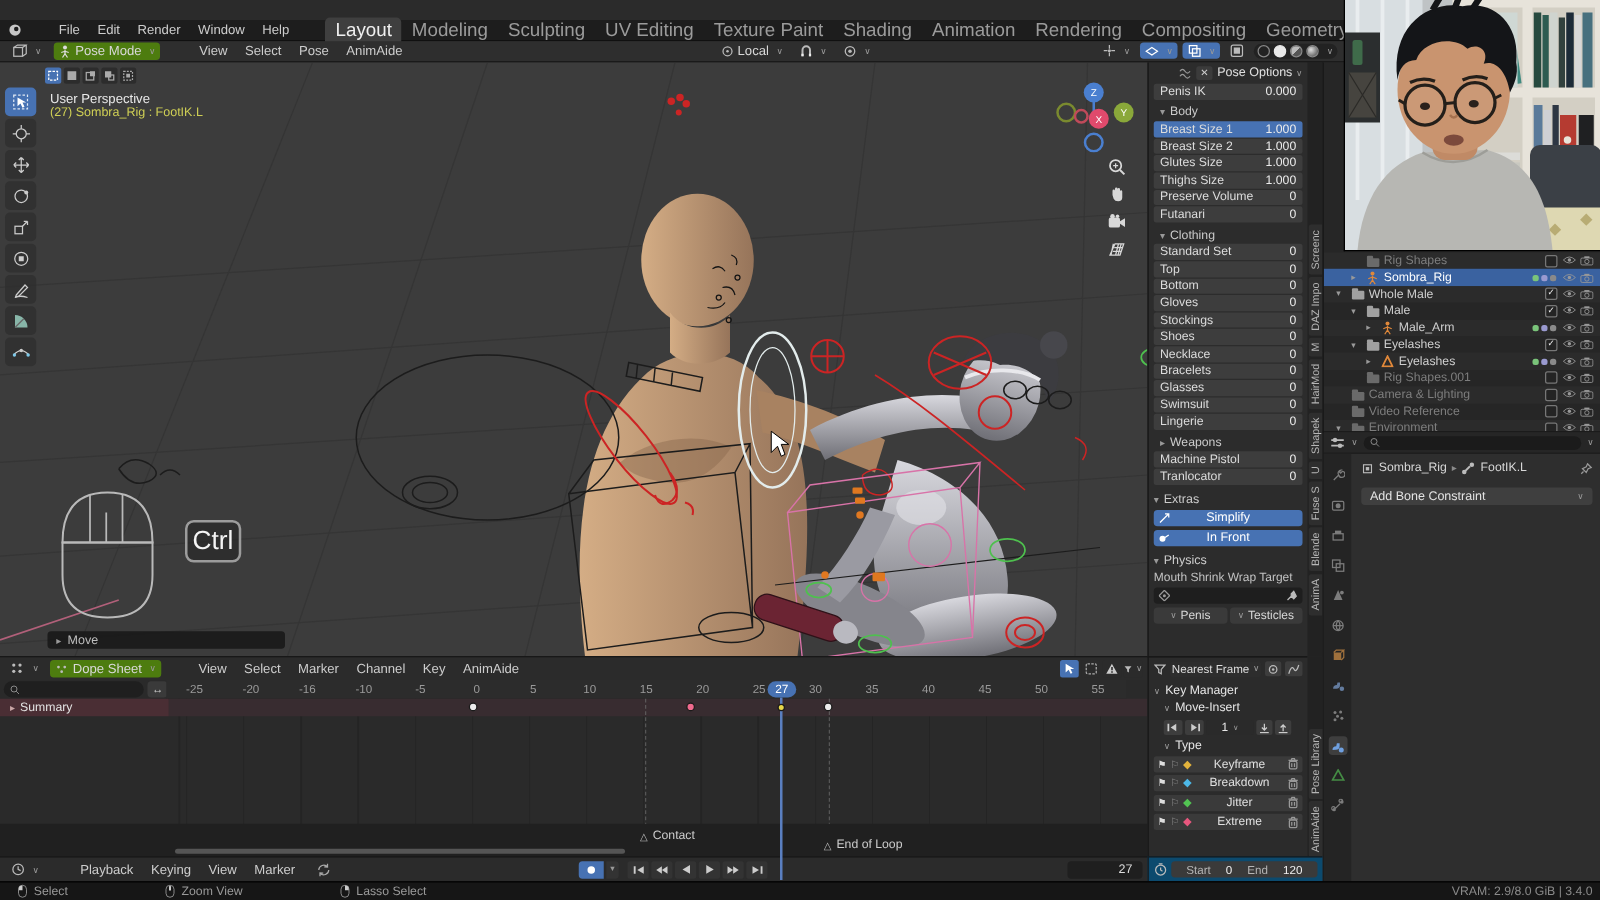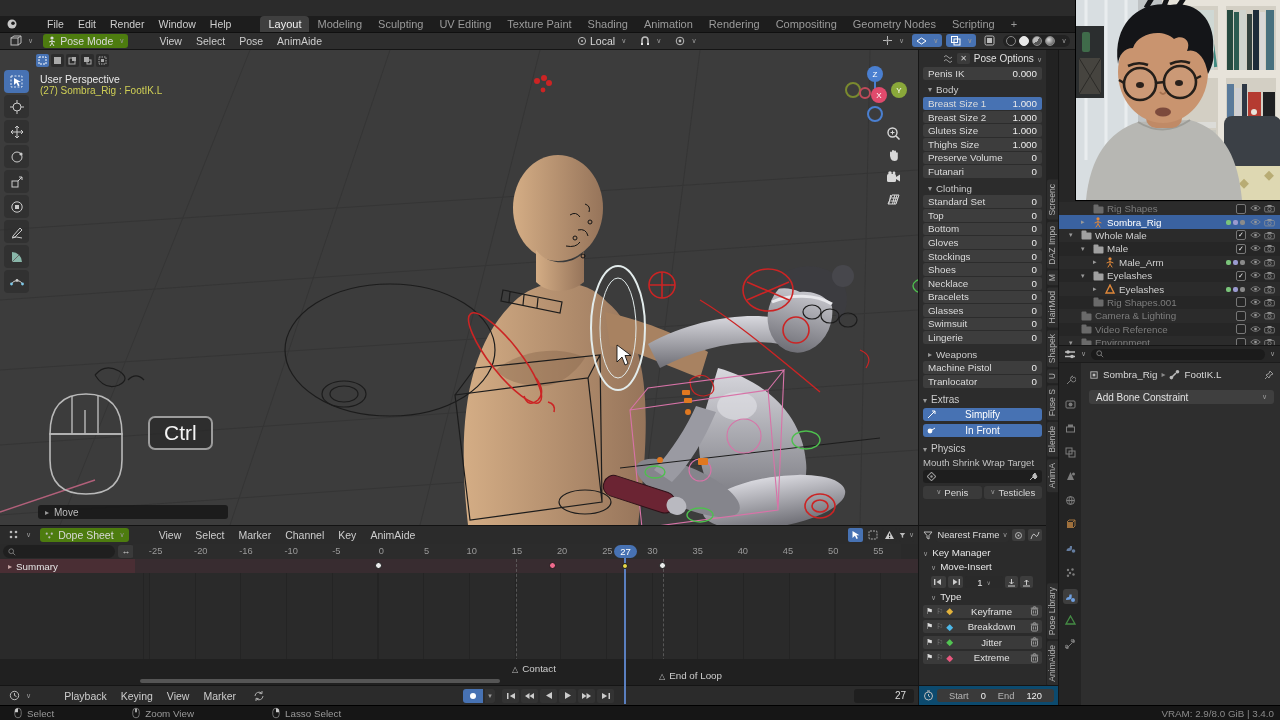--- a/index.html
+++ b/index.html
@@ -6,21 +6,21 @@
   #app{position:relative;width:1280px;height:720px;overflow:hidden;
        font-family:"Liberation Sans","DejaVu Sans",sans-serif;
        background:#2b2b2b;color:#d6d6d6;font-size:11px;-webkit-font-smoothing:antialiased;}
   .abs{position:absolute;}
   
   #titlebar{left:0;top:0;width:1280px;height:16px;background:#161616;display:flex;align-items:center;gap:6px;padding-left:6px;box-sizing:border-box;}
   #titlebar .ttl{color:#c9c9c9;font-size:10.5px;white-space:nowrap;}
   #menubar{left:0;top:16px;width:1280px;height:17px;background:#1d1d1d;display:flex;align-items:center;gap:4px;padding-left:6px;box-sizing:border-box;border-bottom:1px solid #101010;}
   .menu{color:#cdcdcd;font-size:10.5px;padding:1px 7px;border-radius:3px;cursor:default;}
   .wstabs{display:flex;margin-left:18px;}
-  .wtab{color:#9b9b9b;font-size:11px;padding:2px 8px;border-radius:4px 4px 0 0;white-space:nowrap;}
+  .wtab{color:#9b9b9b;font-size:15px;padding:2px 8px;border-radius:4px 4px 0 0;white-space:nowrap;}
   .wtab.active{background:#3f3f3f;color:#f0f0f0;}
   
   #toolheader{left:0;top:33px;width:1280px;height:17px;background:#2e2e2e;display:flex;align-items:center;gap:6px;padding-left:6px;box-sizing:border-box;border-bottom:1px solid #151515;}
   .hdrbtn{display:flex;align-items:center;gap:3px;color:#d9d9d9;font-size:10.5px;padding:1px 4px;border-radius:3px;}
   .caret::after{content:"∨";font-size:7px;color:#9a9a9a;margin-left:3px;}
   .ddown{background:#4d7c0f;border-radius:3px;}
   #th-right{position:absolute;left:878px;top:1px;display:flex;align-items:center;gap:4px;}
   .sphset{display:flex;background:#222;border-radius:8px;padding:1px 3px;gap:3px;align-items:center;}
   .sph{width:10px;height:10px;border-radius:50%;border:1px solid #888;box-sizing:border-box;}
   .sph.wire{background:transparent;}
@@ -35,21 +35,21 @@
   .smbtn.active{background:#4772b3;}
   #vtools{left:4px;top:20px;display:flex;flex-direction:column;gap:2px;}
   .vtool{width:25px;height:23px;background:#2e2e2ecc;border-radius:4px;display:flex;align-items:center;justify-content:center;}
   .vtool.active{background:#4772b3;}
   #viewlabels{left:40px;top:23px;line-height:12px;}
   #viewlabels .l1{color:#e9e9e9;font-size:10.5px;}
   #viewlabels .l2{color:#cfcf55;font-size:10px;}
   #gizmo{left:843px;top:12px;}
   #navicons{left:886px;top:76px;display:flex;flex-direction:column;gap:7px;}
   #mousecast{left:42px;top:340px;}
-  #keycast{left:148px;top:366px;background:rgba(40,40,40,.7);border:2px solid #9c9c9c;border-radius:7px;padding:3px 14px;color:#f4f4f4;font-size:21px;}
+  #keycast{left:148px;top:366px;background:rgba(40,40,40,.7);border:2px solid #9c9c9c;border-radius:7px;padding:3px 4px;color:#f4f4f4;font-size:21px;}
   #oppanel{left:38px;top:455px;width:190px;height:14px;background:rgba(22,22,22,.85);border-radius:3px;display:flex;align-items:center;gap:5px;padding-left:7px;box-sizing:border-box;color:#bdbdbd;font-size:10px;}
   #oppanel::before{content:"▸";font-size:8px;color:#9a9a9a;}
   
   #npanel{left:918px;top:50px;width:128px;height:475px;background:#2c2c2c;border-left:1px solid #161616;box-sizing:border-box;overflow:hidden;padding:2px 4px;}
   #np-head{display:flex;align-items:center;gap:4px;justify-content:flex-end;padding:1px 0 3px;}
   #np-head .xbtn{background:#3b3b3b;border-radius:2px;color:#cfcfcf;font-size:8px;padding:0 3px;line-height:11px;}
   #np-head .ptitle{color:#e0e0e0;font-size:10px;}
   .prow{display:flex;align-items:center;height:12.6px;margin-bottom:1px;border-radius:2px;padding:0 5px;}
   .prow.prop{background:#3d3d3d;}
   .prow.selected{background:#4772b3;}

